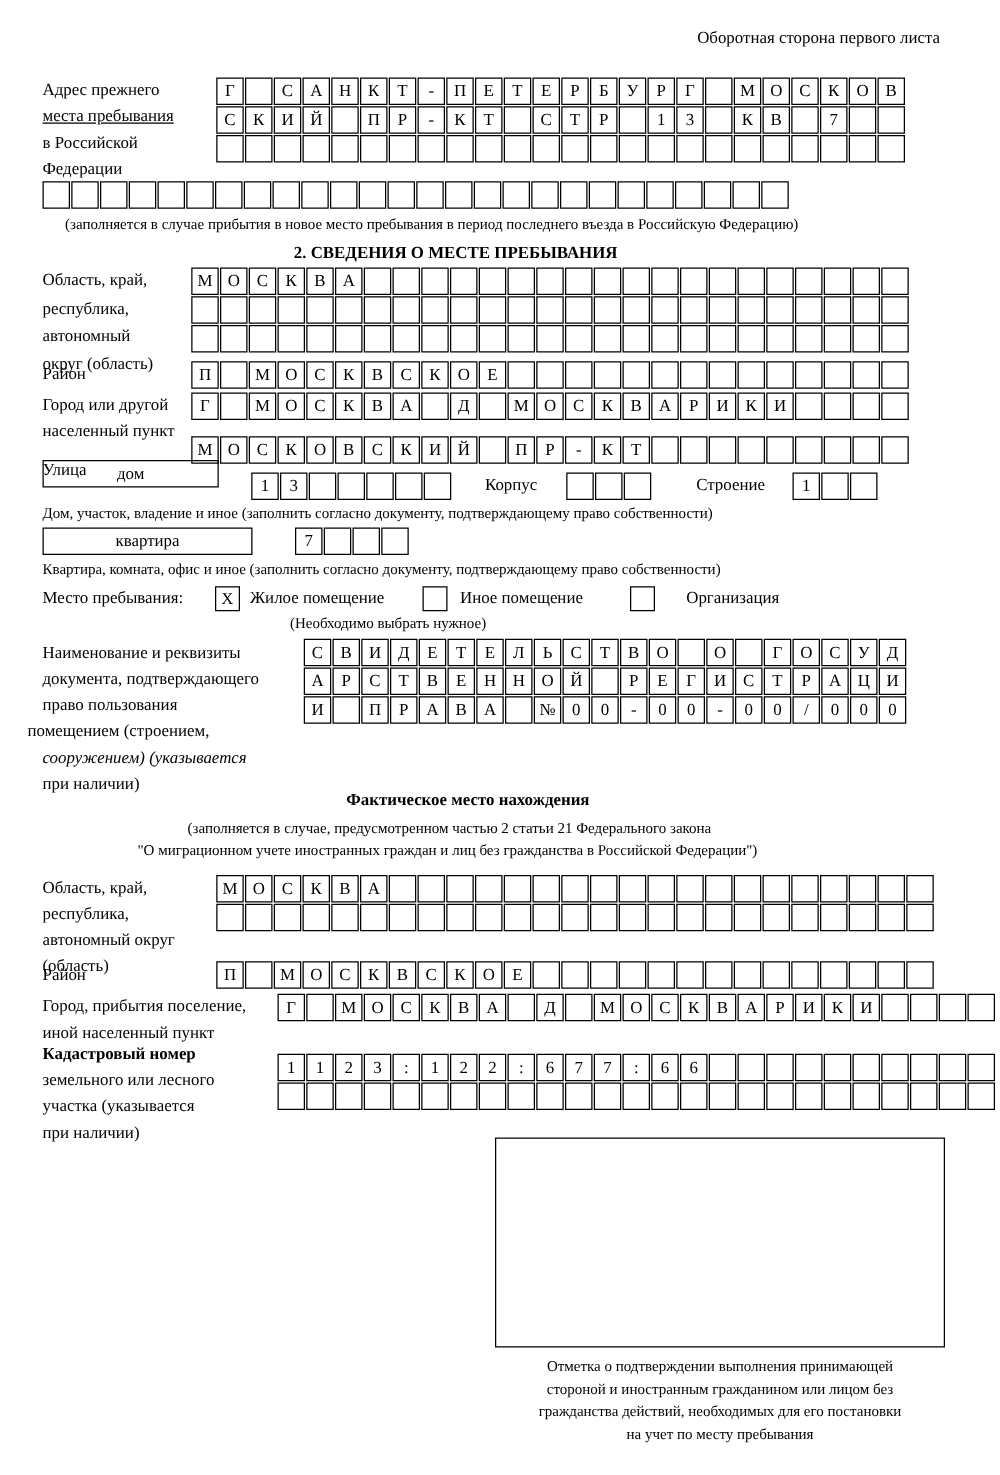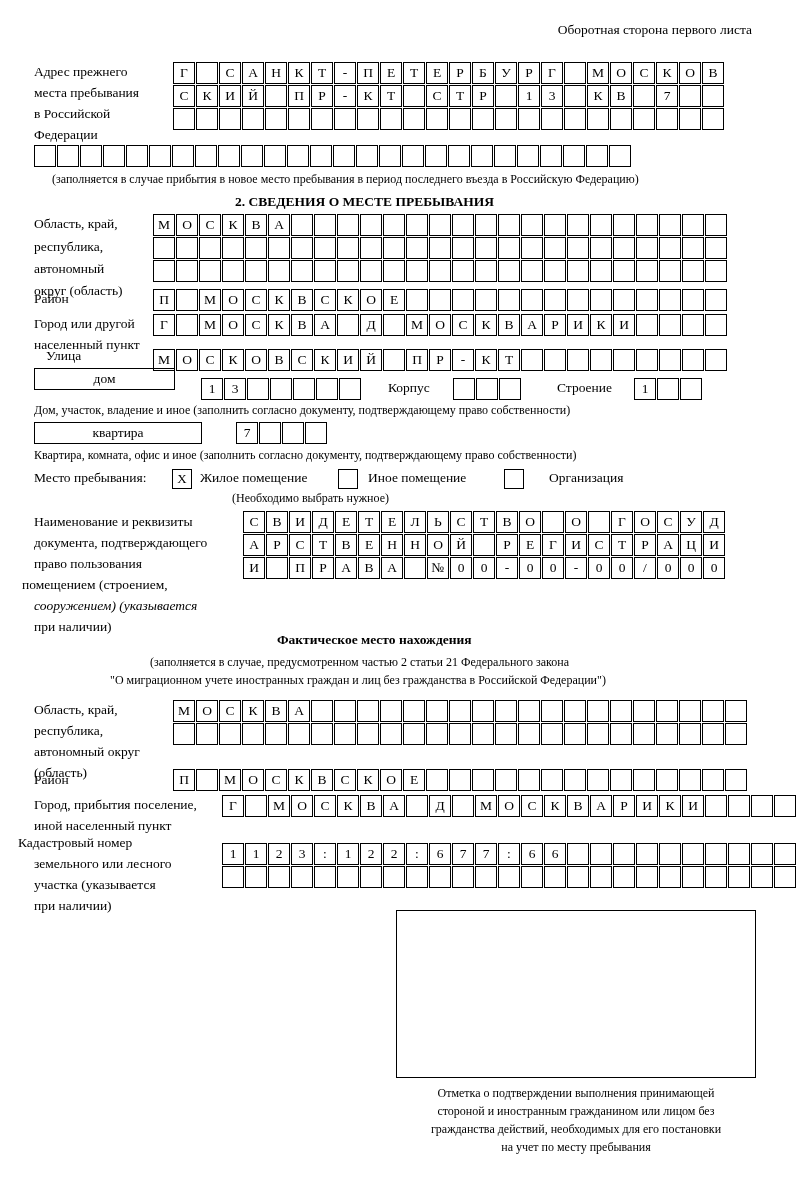--- a/index.html
+++ b/index.html
@@ -57,21 +57,21 @@
   }
 </style>
 </head>
 <body>
 
 <div class="page">
 
   <div class="hdr-right">Оборотная сторона первого листа</div>
 
   <div class="t" style="left:34px;top:64px;">Адрес прежнего</div>
-  <div class="t" style="left:34px;top:85px;">места пребывания</div>
+  <div class="t" style="left:34px;top:85px;text-decoration:underline;">места пребывания</div>
   <div class="t" style="left:34px;top:106px;">в Российской</div>
   <div class="t" style="left:34px;top:127px;">Федерации</div>
 
   <div class="row" id="pa-r0" style="left:173px;top:62px;">
       <div class="cell">Г</div>
       <div class="cell"></div>
       <div class="cell">С</div>
       <div class="cell">А</div>
       <div class="cell">Н</div>
       <div class="cell">К</div>
@@ -318,21 +318,21 @@
       <div class="cell">Р</div>
       <div class="cell">И</div>
       <div class="cell">К</div>
       <div class="cell">И</div>
       <div class="cell"></div>
       <div class="cell"></div>
       <div class="cell"></div>
       <div class="cell"></div>
     </div>
 
-  <div class="t" style="left:34px;top:348px;margin-left:12px;">Улица</div>
+  <div class="t" style="left:34px;top:368px;">Улица</div>
   <div class="row" id="s2-street" style="left:153px;top:349px;">
       <div class="cell">М</div>
       <div class="cell">О</div>
       <div class="cell">С</div>
       <div class="cell">К</div>
       <div class="cell">О</div>
       <div class="cell">В</div>
       <div class="cell">С</div>
       <div class="cell">К</div>
       <div class="cell">И</div>
@@ -590,21 +590,21 @@
       <div class="cell">Р</div>
       <div class="cell">И</div>
       <div class="cell">К</div>
       <div class="cell">И</div>
       <div class="cell"></div>
       <div class="cell"></div>
       <div class="cell"></div>
       <div class="cell"></div>
     </div>
 
-  <div class="t" style="left:18px;top:835px;">Кадастровый номер</div>
+  <div class="t" style="left:34px;top:835px;font-weight:bold;">Кадастровый номер</div>
   <div class="t" style="left:34px;top:856px;">земельного или лесного</div>
   <div class="t" style="left:34px;top:877px;">участка (указывается</div>
   <div class="t" style="left:34px;top:898px;">при наличии)</div>
 
   <div class="row" id="fl-cad0" style="left:222px;top:843px;">
       <div class="cell">1</div>
       <div class="cell">1</div>
       <div class="cell">2</div>
       <div class="cell">3</div>
       <div class="cell">:</div>

